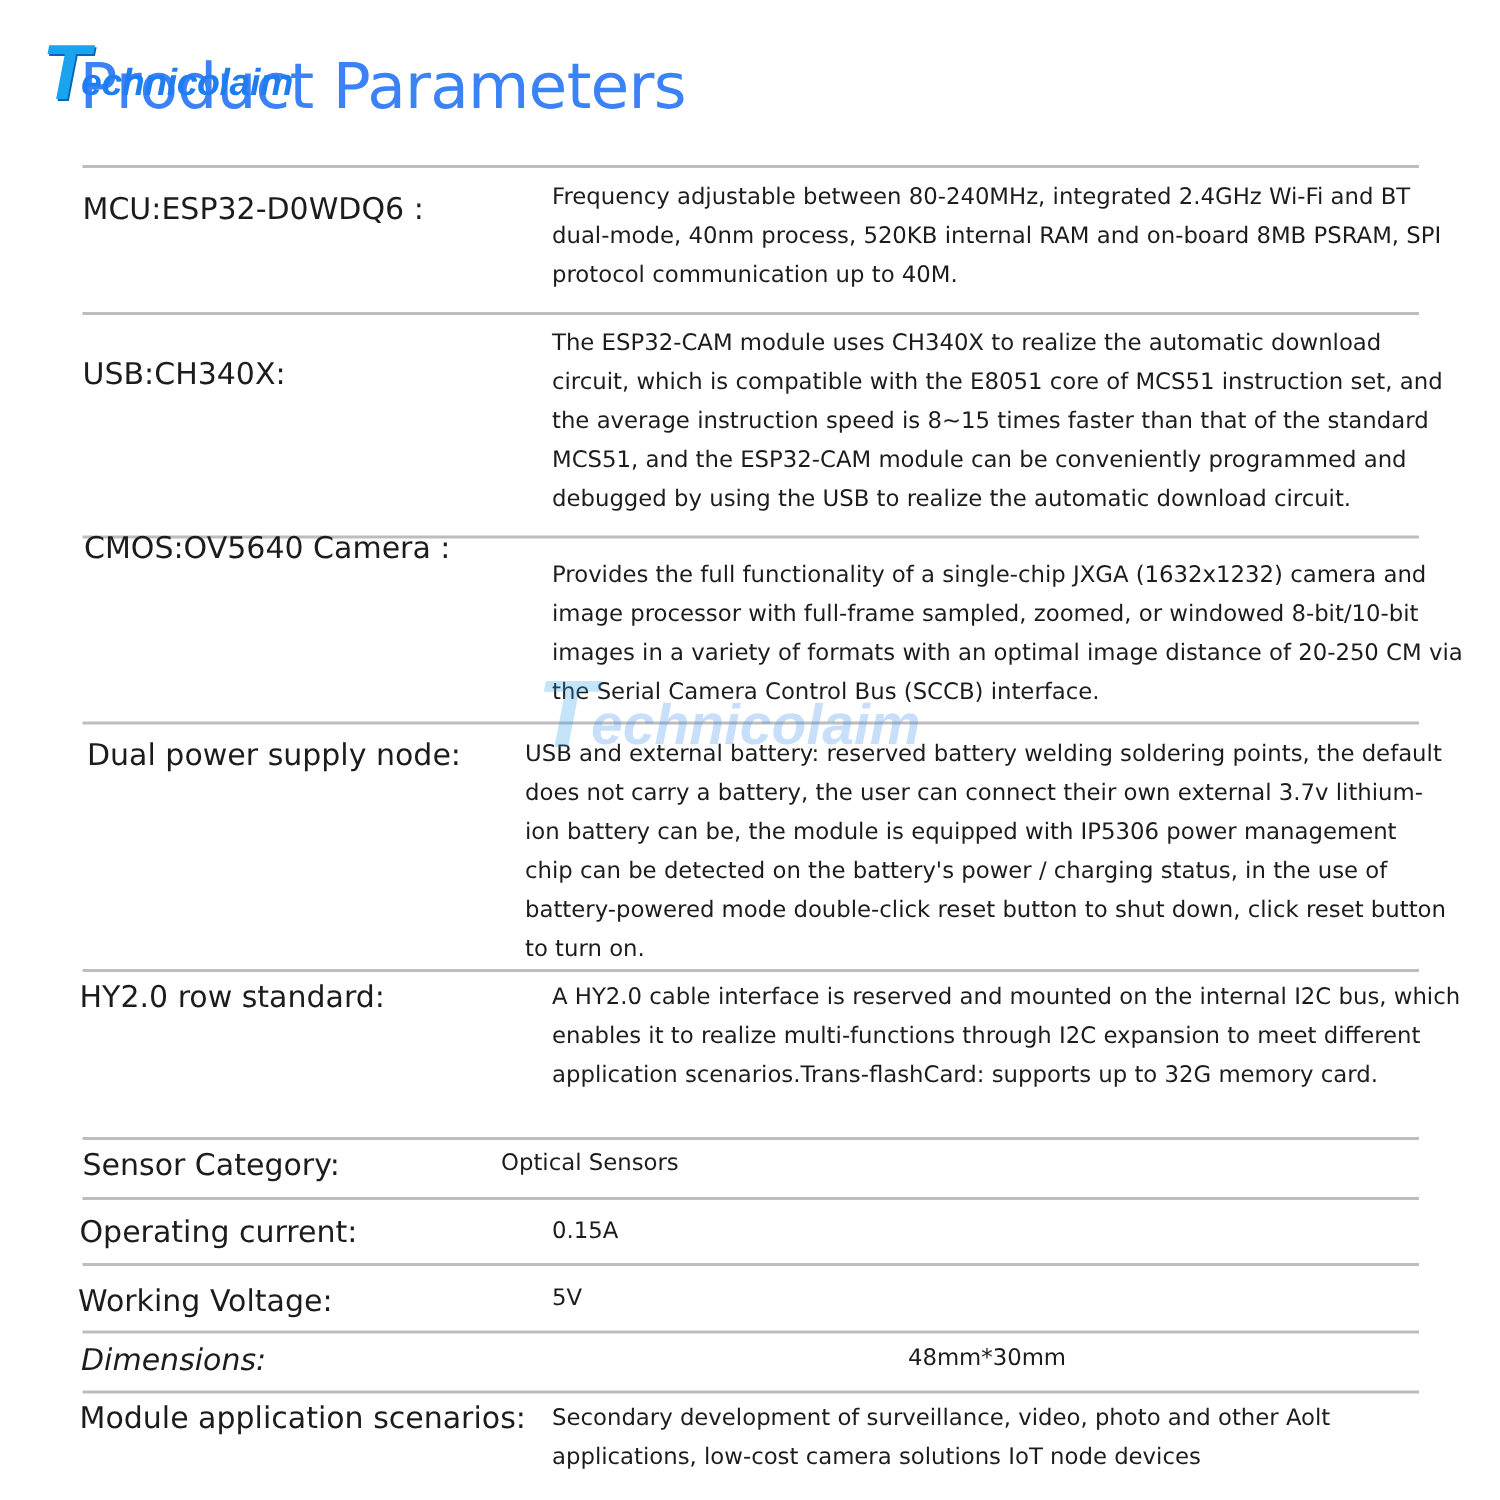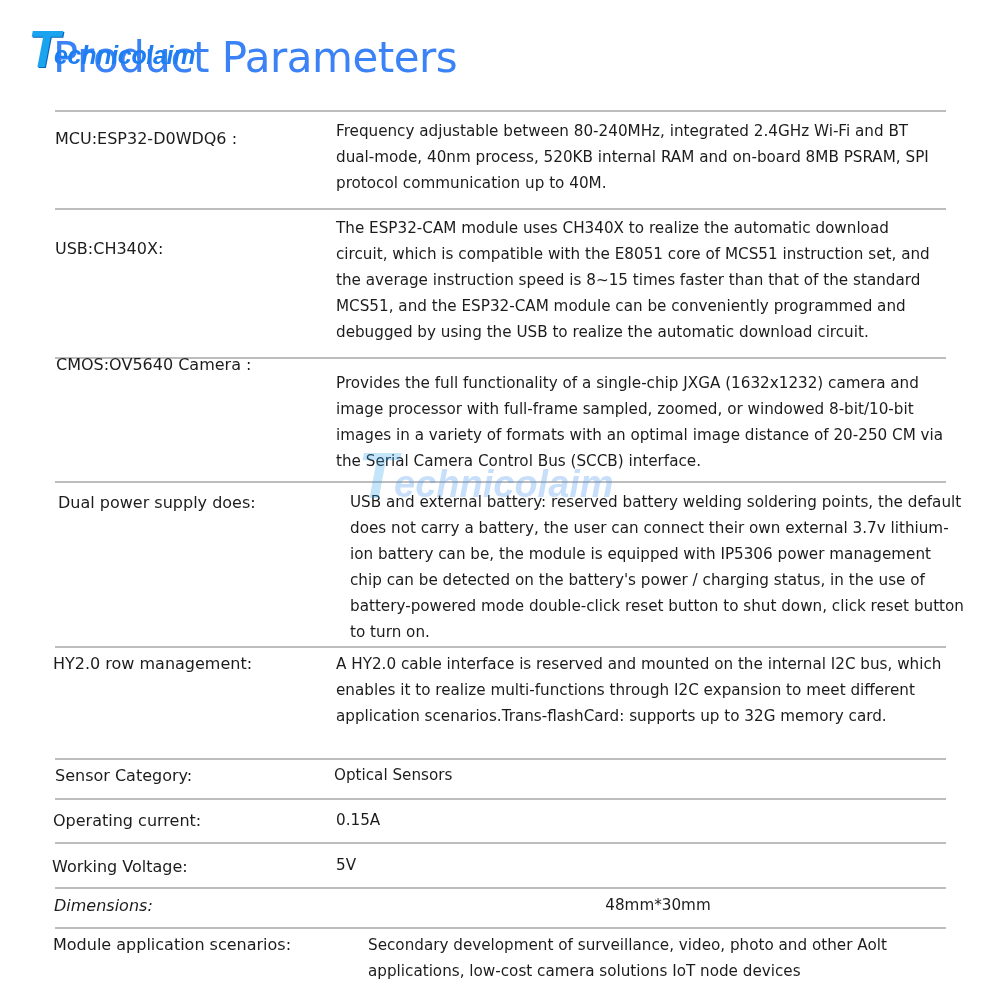--- a/index.html
+++ b/index.html
@@ -31,24 +31,24 @@
       font-size: 64px; line-height: 64px; color: #2aa0ec;
     }
     .watermark .rest {
       position: absolute; left: 36px; top: 18px; font-family: "Liberation Sans", sans-serif; font-style: italic; font-weight: 700;
       font-size: 38px; line-height: 44px; color: #3a8ff0;
     }
     .divider {
       position: absolute; left: 55px; width: 891px; height: 0; border-top: 2px solid #bdbdbd;
     }
     .label {
-      position: absolute; font-size: 16px; color: #1c1c1c; white-space: nowrap; line-height: 22px;
+      position: absolute; font-size: 20px; color: #1c1c1c; white-space: nowrap; line-height: 22px;
     }
     .value {
-      position: absolute; left: 336px; width: 610px; font-size: 15.2px; color: #1c1c1c; line-height: 26px;
+      position: absolute; left: 368px; width: 610px; font-size: 15.2px; color: #1c1c1c; line-height: 26px;
     }
   </style>
 </head>
 <body>
 
 <div class="title">Product Parameters</div>
 
 <div class="logo">
   <span class="big-t">T</span>
   <span class="rest">echnicolaim</span>
@@ -74,26 +74,26 @@
   <div class="label" style="left:55px; top:238px;">USB:CH340X:</div>
   <div class="value" style="top:215px; width:605px;">The ESP32-CAM module uses CH340X to realize the automatic download circuit, which is compatible with the E8051 core of MCS51 instruction set, and the average instruction speed is 8~15 times faster than that of the standard MCS51, and the ESP32-CAM module can be conveniently programmed and debugged by using the USB to realize the automatic download circuit.</div>
 </div>
 
 <div>
   <div class="label" style="left:56px; top:354px;">CMOS:OV5640 Camera :</div>
   <div class="value" style="top:370px;">Provides the full functionality of a single-chip JXGA (1632x1232) camera and image processor with full-frame sampled, zoomed, or windowed 8-bit/10-bit images in a variety of formats with an optimal image distance of 20-250 CM via the Serial Camera Control Bus (SCCB) interface.</div>
 </div>
 
 <div>
-  <div class="label" style="left:58px; top:492px;">Dual power supply does:</div>
+  <div class="label" style="left:58px; top:492px;">Dual power supply node:</div>
   <div class="value" style="left:350px; top:489px; width:615px;">USB and external battery: reserved battery welding soldering points, the default does not carry a battery, the user can connect their own external 3.7v lithium-ion battery can be, the module is equipped with IP5306 power management chip can be detected on the battery's power / charging status, in the use of battery-powered mode double-click reset button to shut down, click reset button to turn on.</div>
 </div>
 
 <div>
-  <div class="label" style="left:53px; top:653px;">HY2.0 row management:</div>
+  <div class="label" style="left:53px; top:653px;">HY2.0 row standard:</div>
   <div class="value" style="top:651px; width:615px;">A HY2.0 cable interface is reserved and mounted on the internal I2C bus, which enables it to realize multi-functions through I2C expansion to meet different application scenarios.Trans-flashCard: supports up to 32G memory card.</div>
 </div>
 
 <div>
   <div class="label" style="left:55px; top:765px;">Sensor Category:</div>
   <div class="value" style="left:334px; top:762px;">Optical Sensors</div>
 </div>
 
 <div>
   <div class="label" style="left:53px; top:810px;">Operating current:</div>
@@ -105,19 +105,19 @@
   <div class="value" style="top:852px;">5V</div>
 </div>
 
 <div>
   <div class="label" style="left:54px; top:895px;font-style:italic;">Dimensions:</div>
   <div class="value" style="left:353px; top:892px;text-align:center;">48mm*30mm</div>
 </div>
 
 <div>
   <div class="label" style="left:53px; top:934px;">Module application scenarios:</div>
-  <div class="value" style="top:932px; width:560px;margin-left:32px;">Secondary development of surveillance, video, photo and other Aolt applications, low-cost camera solutions IoT node devices</div>
+  <div class="value" style="top:932px; width:560px;">Secondary development of surveillance, video, photo and other Aolt applications, low-cost camera solutions IoT node devices</div>
 </div>
 
 <div class="watermark">
   <span class="big-t">T</span>
   <span class="rest">echnicolaim</span>
 </div>
 
 </body></html>

